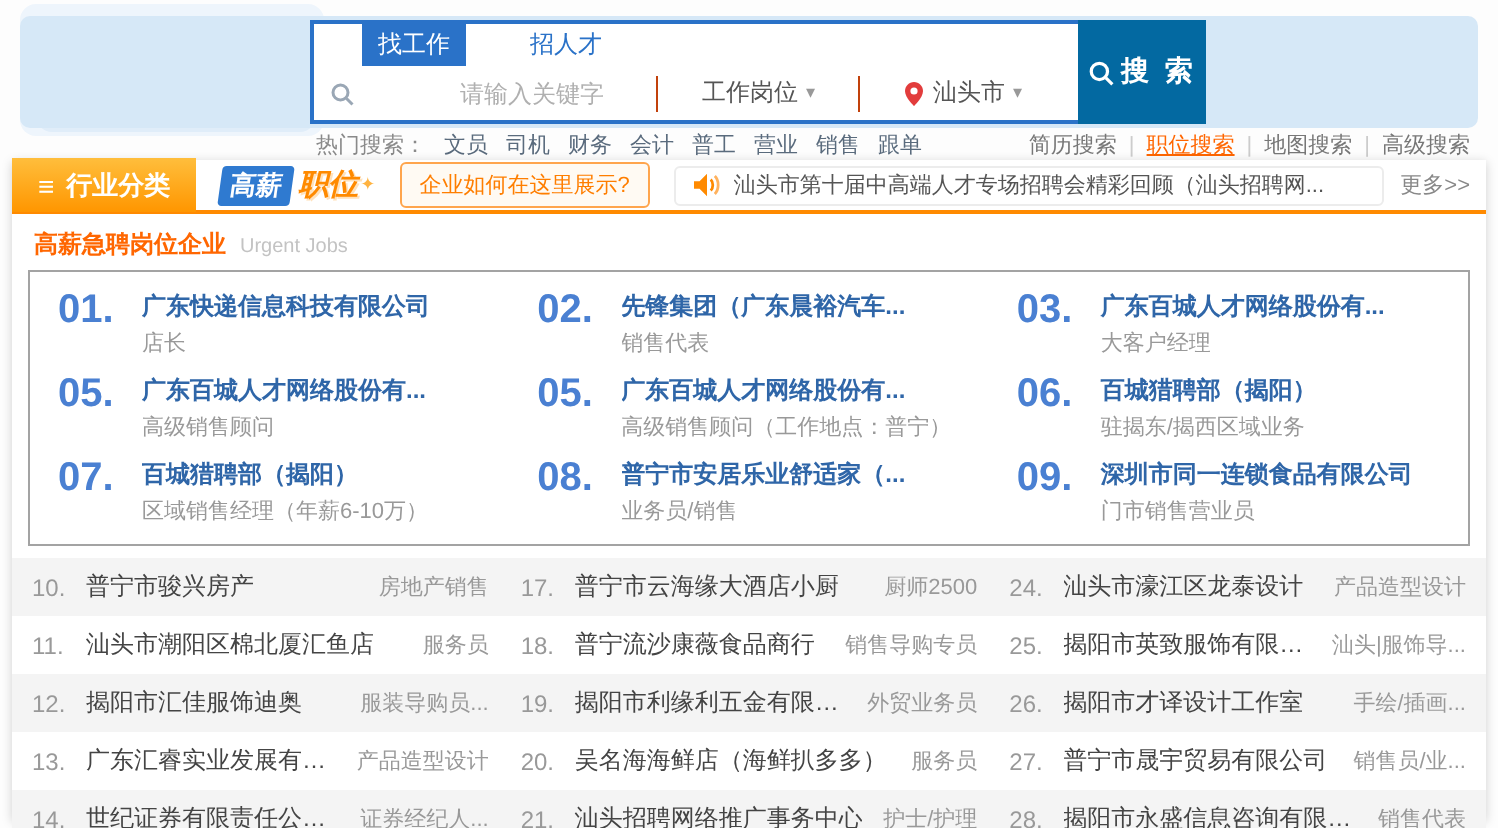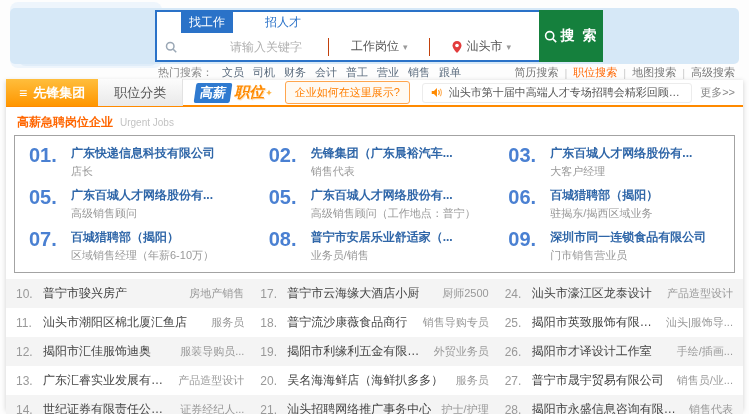--- a/index.html
+++ b/index.html
@@ -15,27 +15,27 @@
   .search-panel { position:absolute; left:155px; top:10px; width:448px; height:52px; background:#fff; border:2px solid #2a72c8; }
   .tabs { display:flex; height:21px; }
   .tab { min-width:46px; padding:0 8px; text-align:center; line-height:21px; font-size:12px; color:#2a72c8; cursor:pointer; white-space:nowrap;margin-left:24px; }
   .tab.active { background:#2a72c8; color:#fff; }
   .search-row { display:flex; align-items:center; height:27px; padding-left:8px; padding-right:68px; }
   .input-wrap { display:flex; align-items:center; gap:5px; flex:1; min-width:0; }
   .input-wrap input { border:none; outline:none; flex:1; min-width:0; font-size:12px; color:#333; font-family:inherit; background:transparent;margin-left:48px; }
   .input-wrap input::placeholder { color:#b0b0b0; }
   .sel { display:flex; align-items:center; gap:4px; font-size:12px; color:#555; padding:0 22px; border-left:1px solid #c2410c; white-space:nowrap; cursor:pointer; height:18px; }
   .caret { color:#999; font-size:9px; }
-  .search-btn { position:absolute; right:-2px; top:-2px; bottom:-2px; width:64px; background:#15803d; color:#fff; border:none; font-size:14px; font-weight:bold; letter-spacing:2px; display:flex; align-items:center; justify-content:center; gap:4px; cursor:pointer; font-family:inherit; }
+  .search-btn { position:absolute; right:-2px; top:-2px; bottom:-2px; width:64px; background:#0369a1; color:#fff; border:none; font-size:14px; font-weight:bold; letter-spacing:2px; display:flex; align-items:center; justify-content:center; gap:4px; cursor:pointer; font-family:inherit; }
   .hot-row { position:absolute; left:158px; top:65px; font-size:11px; display:flex; gap:9px; align-items:center; white-space:nowrap; }
   .hot-label { color:#8a8a8a; }
   .hot-row a { color:#5a6b7d; text-decoration:none; cursor:pointer; }
   .top-links { position:absolute; right:14px; top:65px; font-size:11px; display:flex; gap:6px; align-items:center; white-space:nowrap; }
   .top-links a { color:#777; text-decoration:none; cursor:pointer; }
-  .top-links a.active { color:#ff6600; }
+  .top-links a.active { color:#ff6600;text-decoration:underline; }
   .sep { color:#ccc; }
 
   
   .main-card { position:relative; margin:0 6px; background:#fff; box-shadow:0 1px 5px rgba(0,0,0,.18); height:330px; }
 
   .nav-row { display:flex; align-items:center; height:27px; border-bottom:2px solid #ff8a00; padding-right:8px; }
   .industry-tab { height:27px; padding:0 13px; background:linear-gradient(#ffbe3c,#ff9600); color:#fff; font-size:13px; font-weight:bold; display:flex; align-items:center; gap:6px; cursor:pointer; white-space:nowrap; }
   .menu-icon { font-size:14px; line-height:1; }
   .position-tab { height:27px; padding:0 16px; background:linear-gradient(#fcfcfc,#e9e9e9); color:#555; font-size:13px; display:flex; align-items:center; cursor:pointer; border-right:1px solid #e2e2e2; white-space:nowrap; }
   .salary-badge { margin-left:12px; display:flex; align-items:center; cursor:pointer; white-space:nowrap; }
@@ -132,23 +132,22 @@
       <span class="sep">|</span>
       <a>高级搜索</a>
     </div>
   </div>
 
   <div class="main-card">
 
     <div class="nav-row">
       <div class="industry-tab">
         <span class="menu-icon">≡</span>
-        <span>先锋集团</span>
-      </div>
-      <div class="position-tab">职位分类</div>
+        <span>行业分类</span>
+      </div>
       <div class="salary-badge">
         <span class="badge-left">高薪</span>
         <span class="badge-right">职位</span>
         <span class="badge-spark">✦</span>
       </div>
       <div class="cta">企业如何在这里展示?</div>
       <div class="announce">
         <svg width="15" height="13" viewBox="0 0 16 14">
             <path d="M1 5h3l4-4v12L4 9H1z" fill="#ff8a00"></path>
             <path d="M10 4c1.5 1.5 1.5 4.5 0 6" stroke="#ff8a00" stroke-width="1.5" fill="none"></path>

